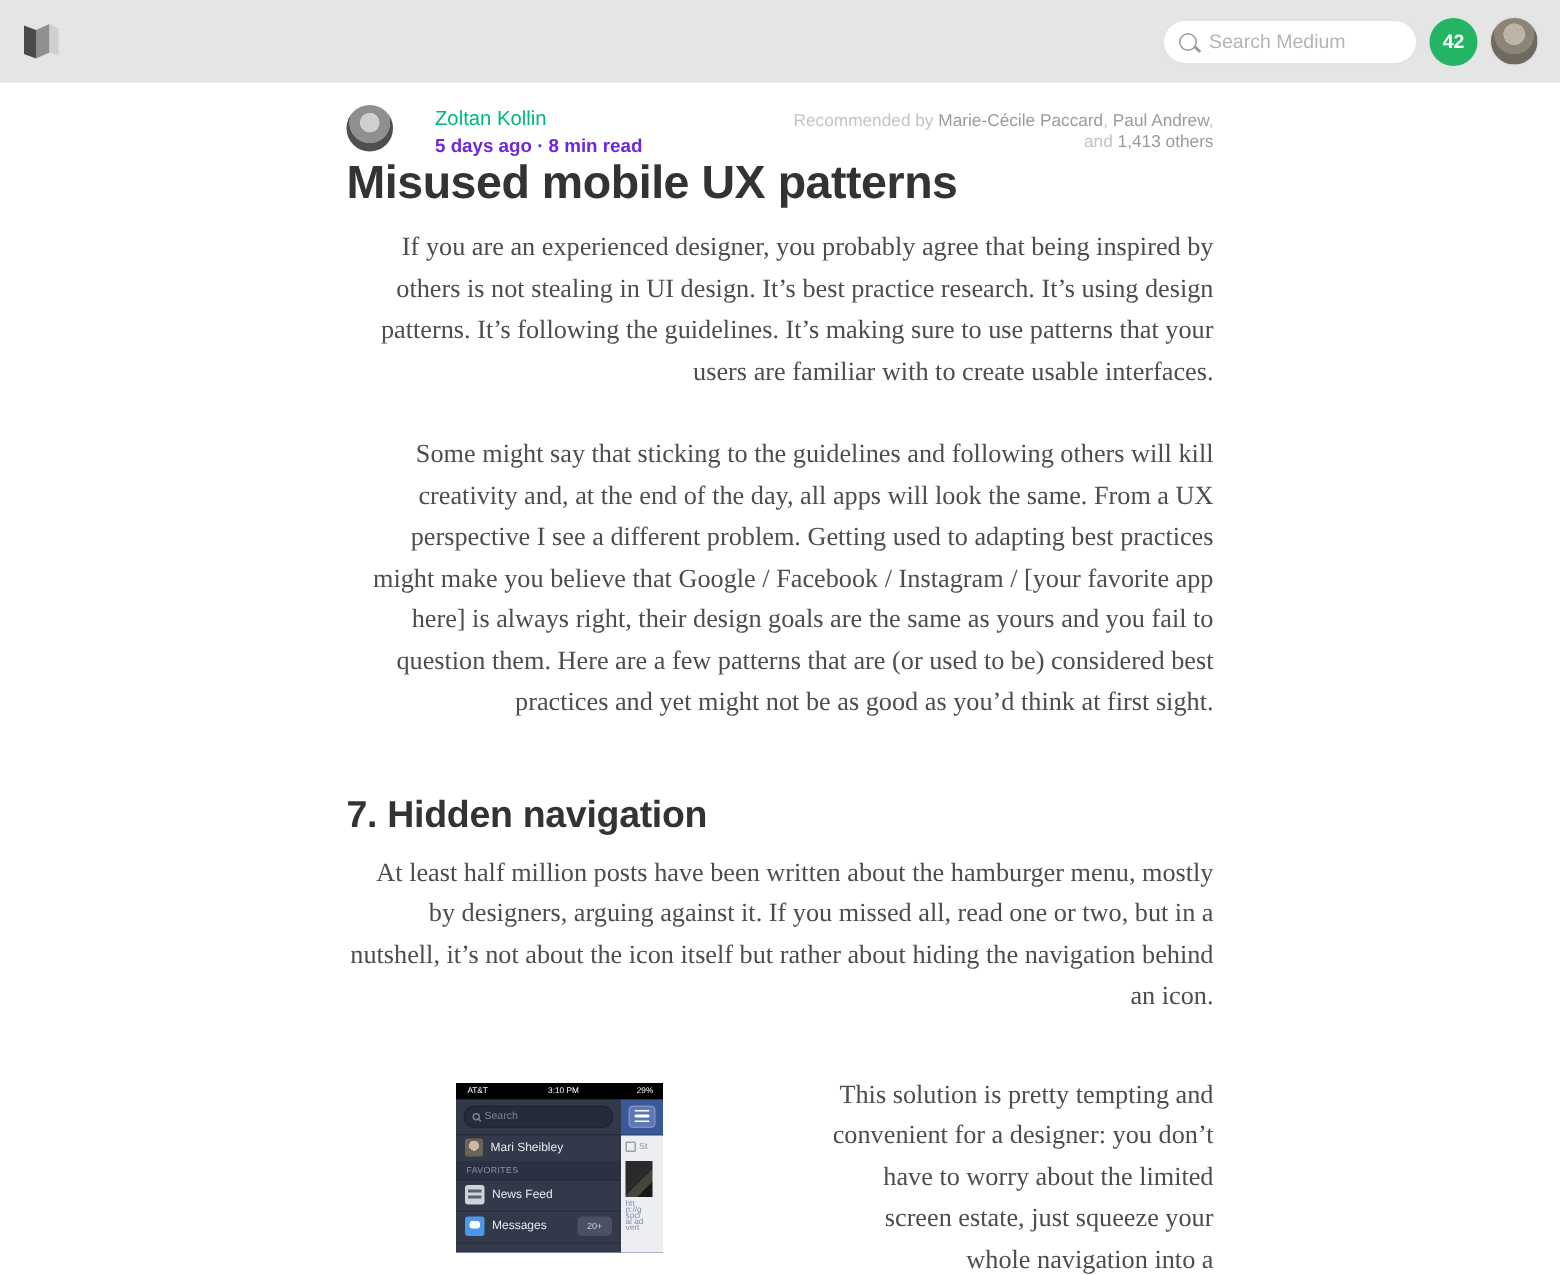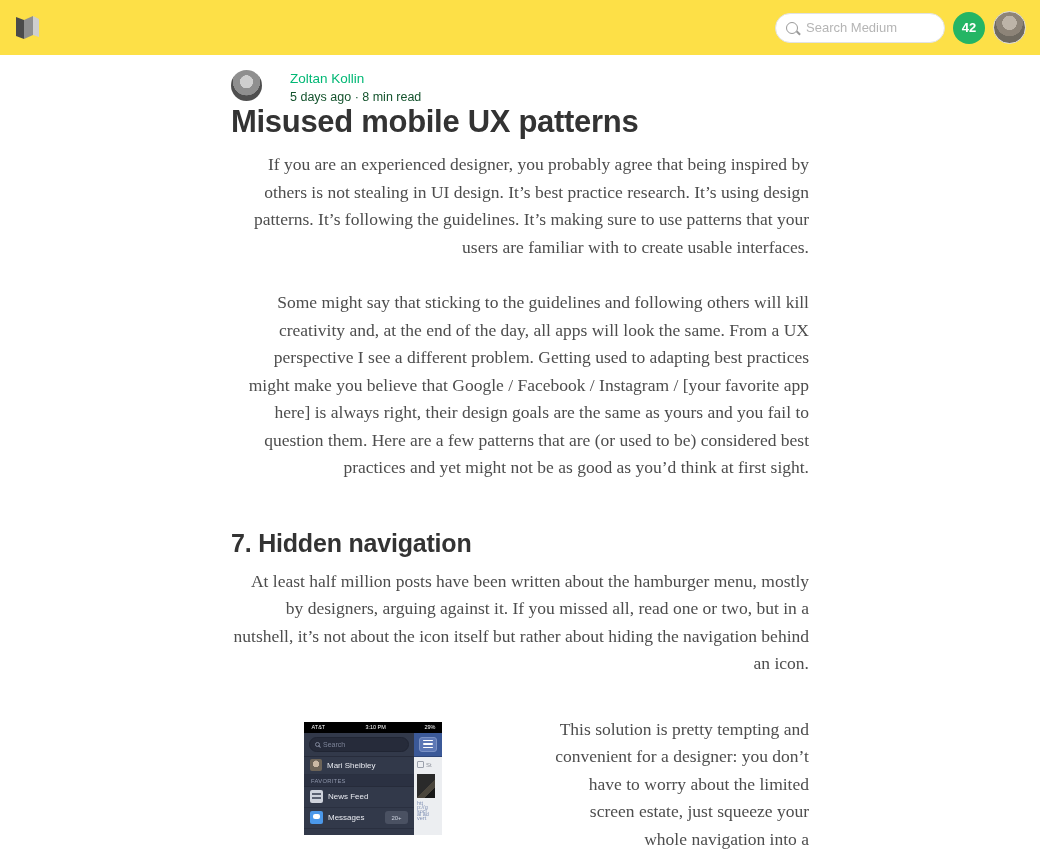--- a/index.html
+++ b/index.html
@@ -1,20 +1,20 @@
 <!DOCTYPE html>
 <html><head>
 <meta charset="utf-8">
 <style>
   * { margin:0; padding:0; box-sizing:border-box; }
   html,body { width:1040px; height:850px; overflow:hidden; background:#fff;
               font-family:"Liberation Sans", sans-serif; }
 
   
-  .topbar { height:55px; display:flex; align-items:center; padding:0 14px; background:#fde047; }
+  .topbar { height:55px; display:flex; align-items:center; padding:0 14px; background:#e5e5e5; }
   .logo { width:27px; height:27px; cursor:pointer; }
   .topbar-right { margin-left:auto; display:flex; align-items:center; gap:8px; }
   .search-pill { width:170px; height:30px; border:1px solid #e2e2e2; border-radius:16px;
                  display:flex; align-items:center; padding:0 10px; background:#fff; }
   .search-icon { width:12px; height:12px; border:1.6px solid #9a9a9a; border-radius:50%;
                  position:relative; flex:0 0 auto; }
   .search-icon::after { content:""; position:absolute; width:5px; height:1.6px; background:#9a9a9a;
                  transform:rotate(45deg); right:-4px; bottom:-1px; }
   .search-input { border:none; outline:none; margin-left:8px; font-size:13px; color:#555; width:120px;
                   font-family:"Liberation Sans", sans-serif; }
@@ -28,21 +28,21 @@
 
   
   .article { width:578px; margin:15px auto 0 auto; }
 
   .byline { display:flex; align-items:flex-start;gap:19px; }
   .author-avatar { width:31px; height:31px; border-radius:50%;
                    background: radial-gradient(circle at 50% 38%, #cfcfcf 0 26%, #8f8f8f 27% 55%, #4f4f4f 56% 100%);
                    flex:0 0 auto; cursor:pointer; }
   .author-text { margin-left:9px; padding-top:1px; }
   .author-name { color:#02b875; font-size:13.5px; cursor:pointer; }
-  .author-meta { color:#14532d; font-size:12.5px; margin-top:4px; }
+  .author-meta { color:#6d28d9; font-size:12.5px; margin-top:4px;font-weight:bold; }
   .recommended { margin-left:auto; text-align:right; font-size:11.5px; line-height:14px; padding-top:4px; }
   .seg-light { color:#c4c4c4; }
   .seg-name  { color:#9b9b9b; }
 
   .title { font-size:31px; font-weight:bold; color:#333; letter-spacing:-0.3px; }
 
   .body-p { font-family:"Liberation Serif", serif; font-size:17.5px; line-height:27.5px; color:#4d4d4d;text-align:right; }
   .p1 { margin-top:11px; }
   .p2 { margin-top:28px; }
   .h2 { font-size:25px; font-weight:bold; color:#333; margin-top:47px; letter-spacing:-0.2px; }
@@ -125,20 +125,24 @@
 </div>
 
 <div class="article">
 
   <div class="byline">
     <div class="author-avatar"></div>
     <div class="author-text">
       <div class="author-name">Zoltan Kollin</div>
       <div class="author-meta">5 days ago · 8 min read</div>
     </div>
+    <div class="recommended">
+      <div><span class="seg-light">Recommended by </span><span class="seg-name">Marie-Cécile Paccard</span><span class="seg-light">, </span><span class="seg-name">Paul Andrew</span><span class="seg-light">,</span></div>
+      <div><span class="seg-light">and </span><span class="seg-name">1,413 others</span></div>
+    </div>
   </div>
 
   <h1 class="title">Misused mobile UX patterns</h1>
 
   <p class="body-p p1">If you are an experienced designer, you probably agree that being inspired by others is not stealing in UI design. It’s best practice research. It’s using design patterns. It’s following the guidelines. It’s making sure to use patterns that your users are familiar with to create usable interfaces.</p>
   <p class="body-p p2">Some might say that sticking to the guidelines and following others will kill creativity and, at the end of the day, all apps will look the same. From a UX perspective I see a different problem. Getting used to adapting best practices might make you believe that Google / Facebook / Instagram / [your favorite app here] is always right, their design goals are the same as yours and you fail to question them. Here are a few patterns that are (or used to be) considered best practices and yet might not be as good as you’d think at first sight.</p>
 
   <h2 class="h2">7. Hidden navigation</h2>
 
   <p class="body-p p3"><span>At least half million posts have been written about the hamburger menu, mostly by designers, arguing against it. If you missed all, read </span><span class="seg-link">one</span><span> or </span><span class="seg-link">two</span><span>, but in a nutshell, it’s not about the icon itself but rather about </span><span class="seg-link">hiding the navigation</span><span> </span><span class="seg-italic">behind</span><span> an icon.</span></p>

